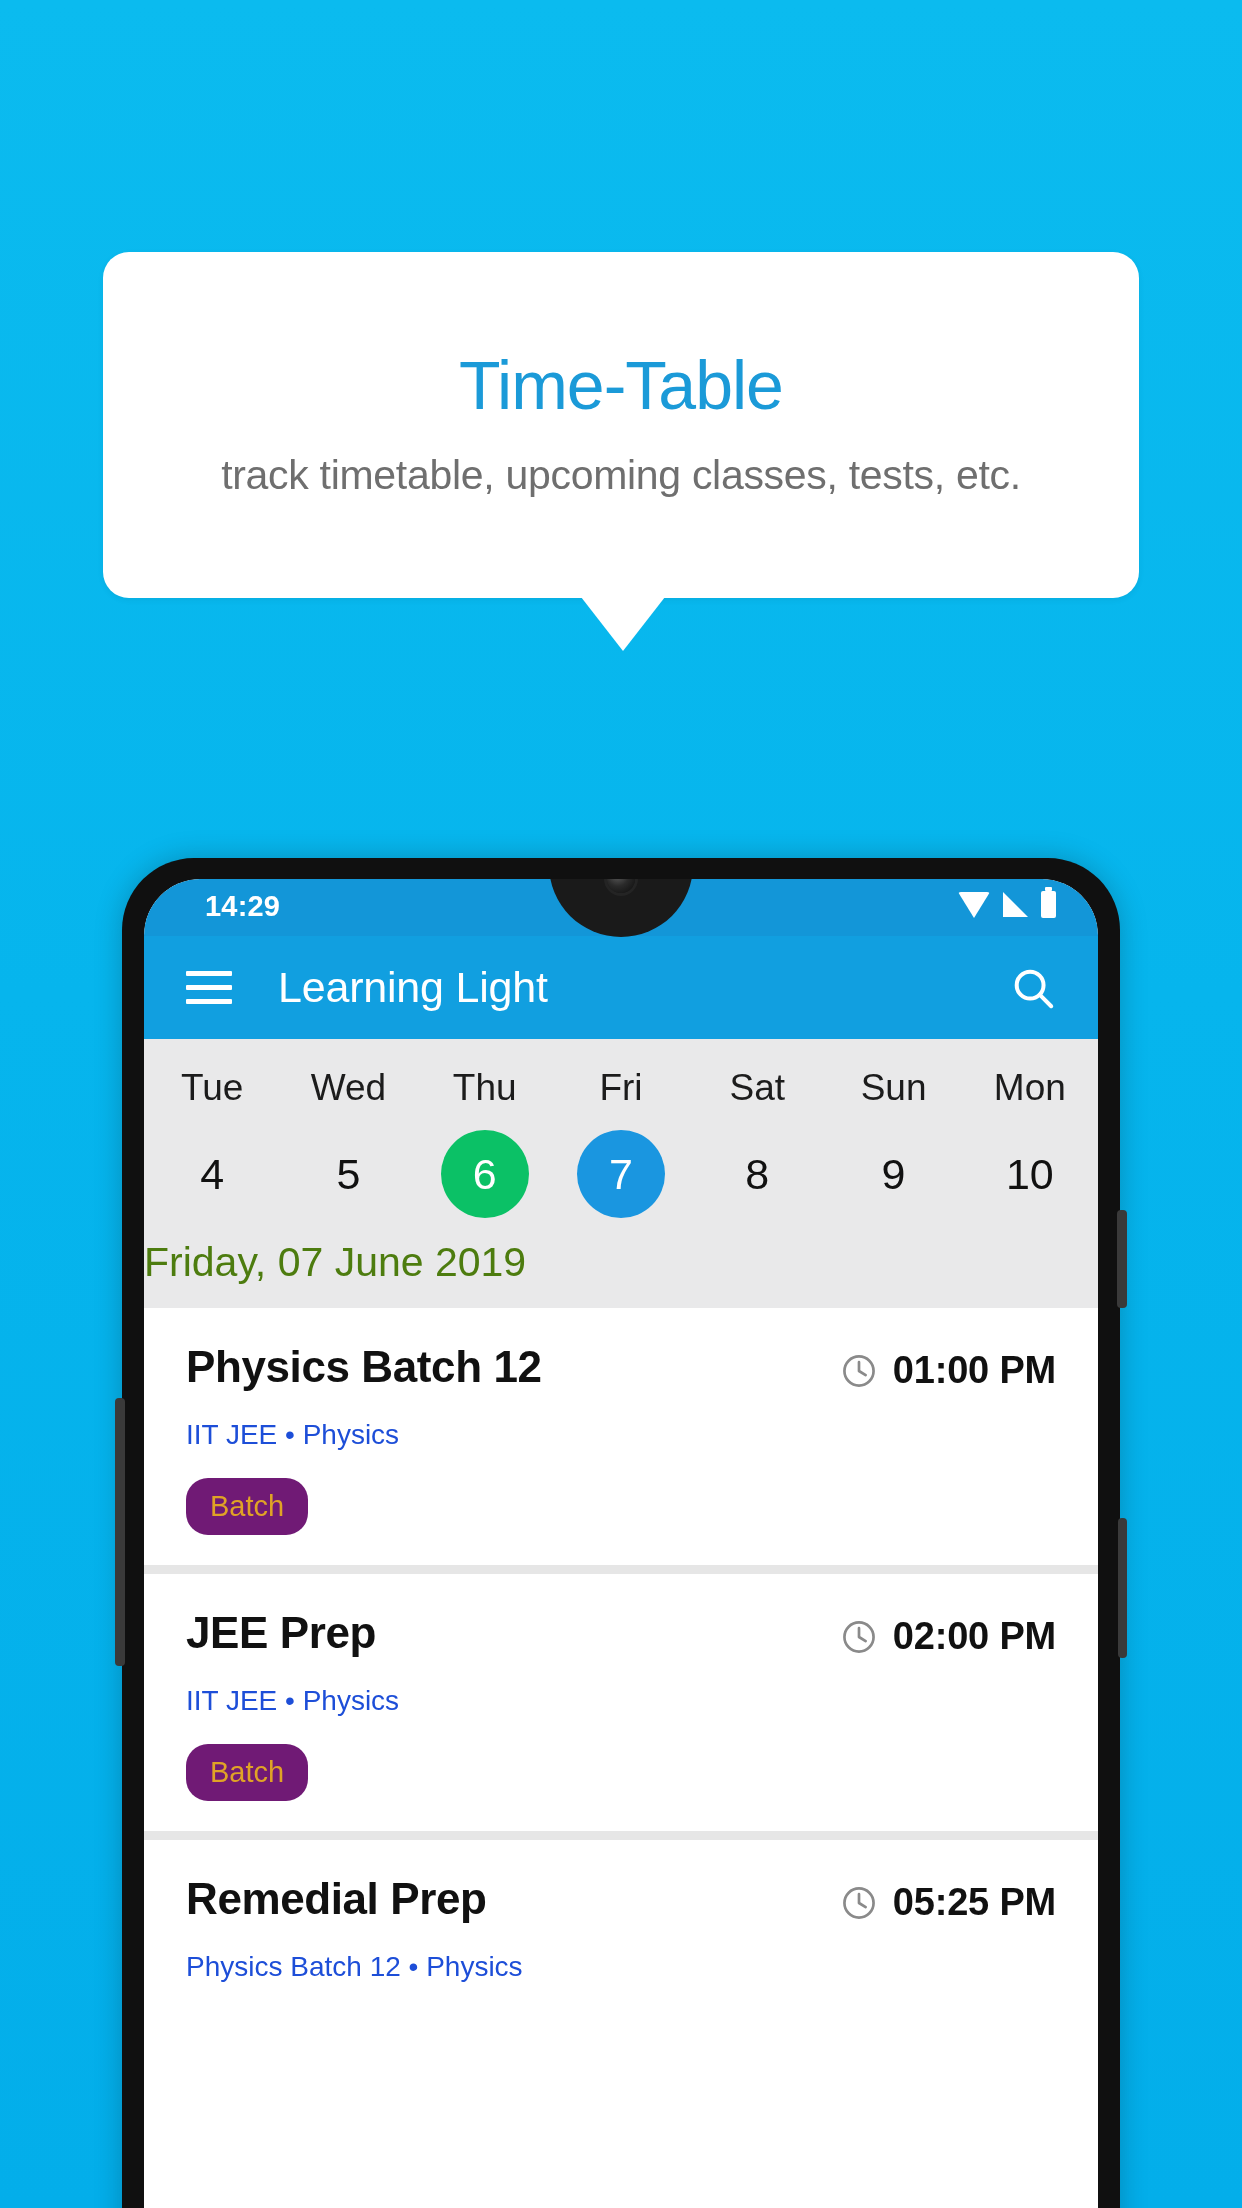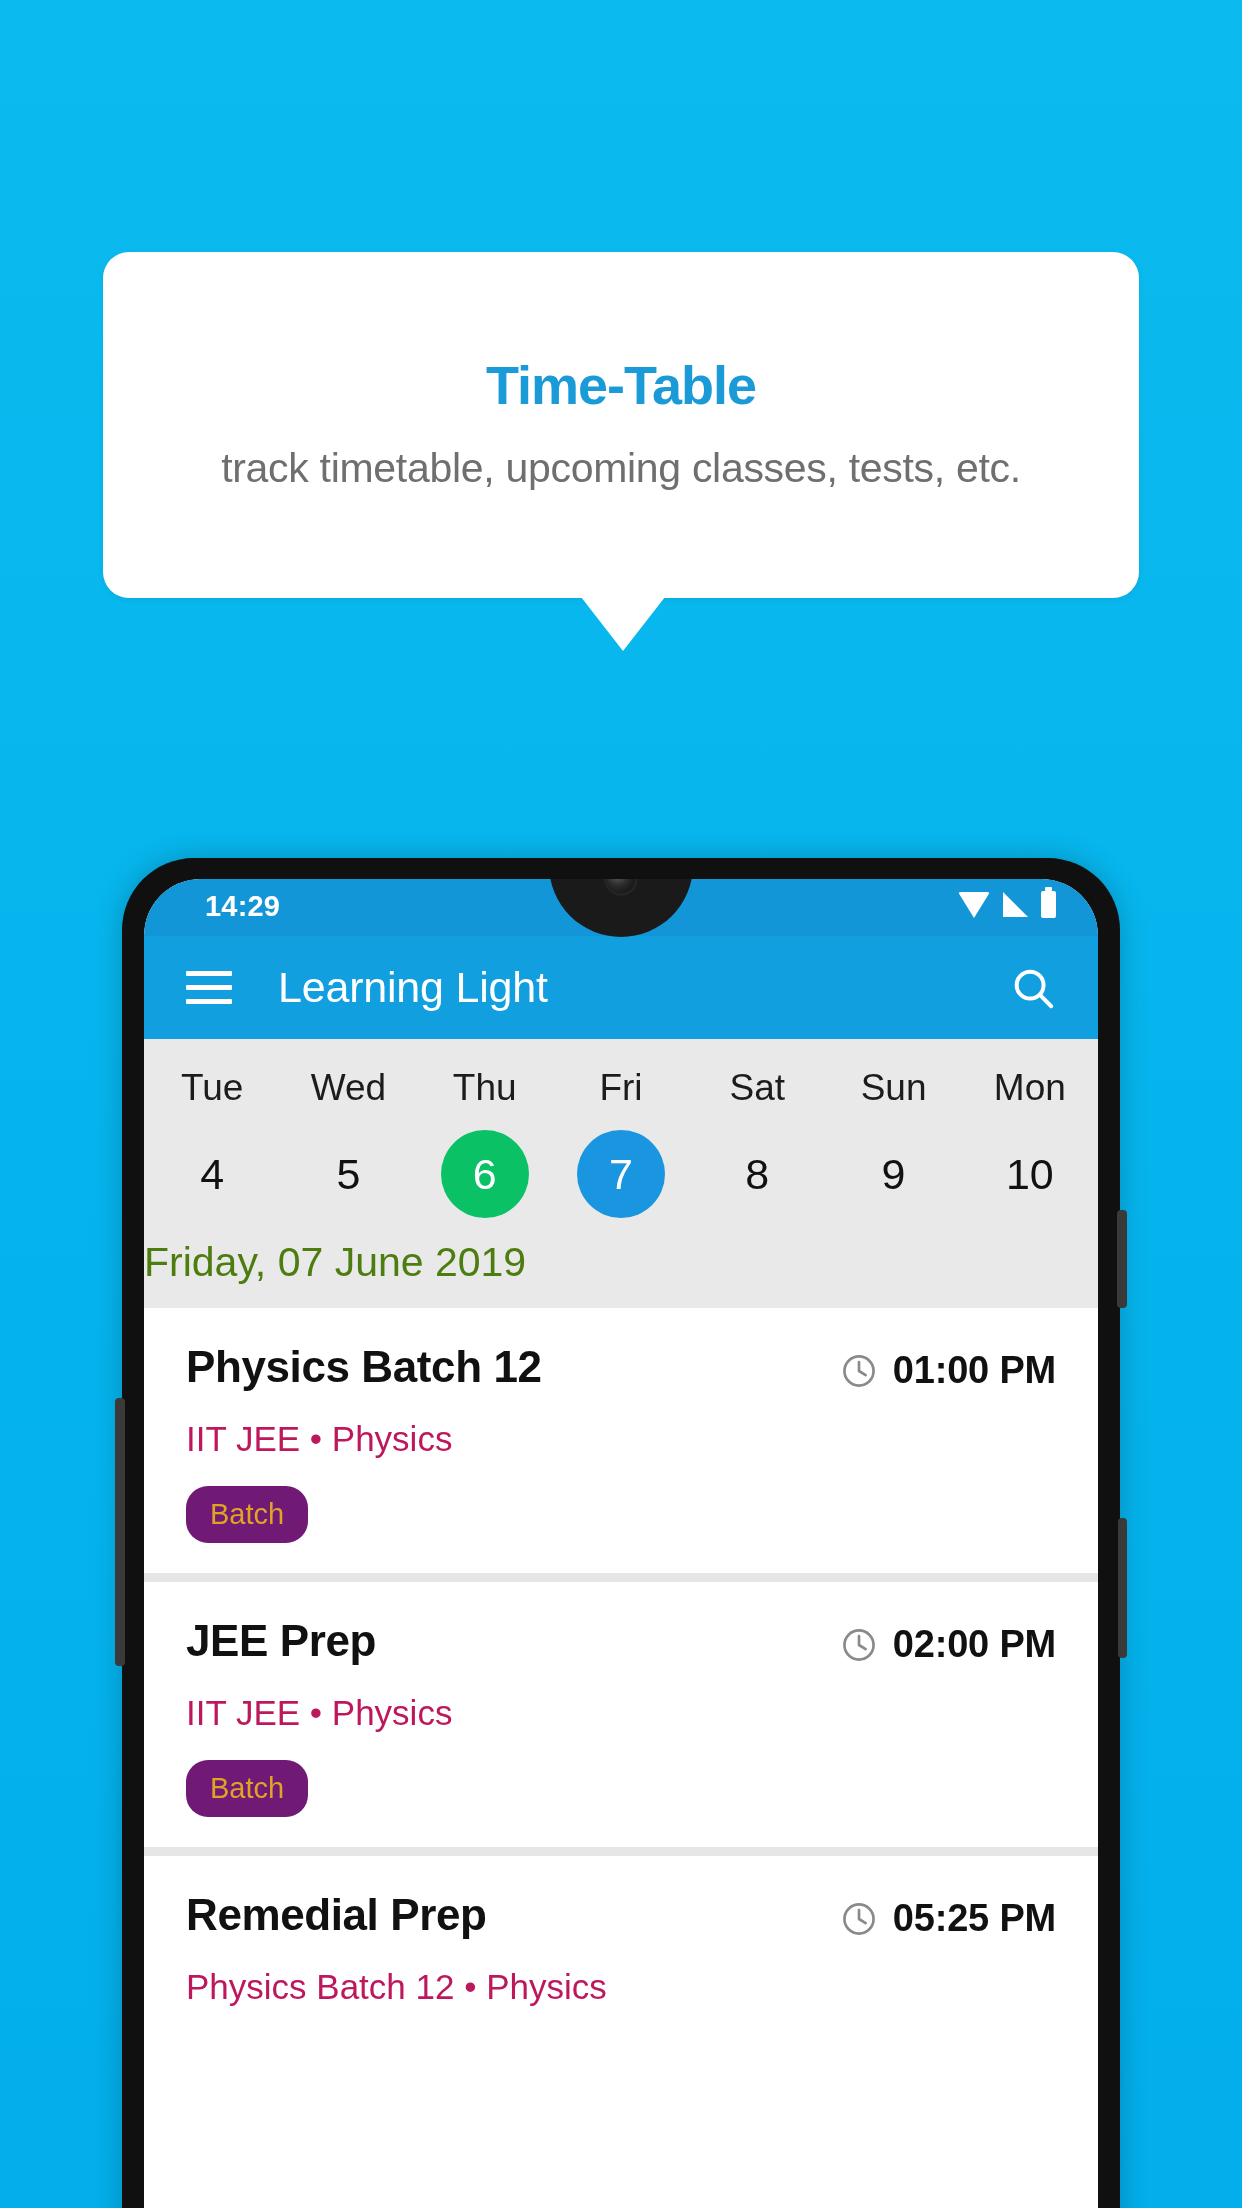--- a/index.html
+++ b/index.html
@@ -21,22 +21,22 @@
     background:#ffffff;
     border-radius:26px;
     display:flex;
     flex-direction:column;
     align-items:center;
     justify-content:center;
     box-shadow:0 2px 6px rgba(0,0,0,0.06);
   }
   .promo-title {
     color:#1b9ad8;
-    font-size:54px;
-    font-weight:700;
+    font-size:68px;
+    font-weight:400;
     letter-spacing:-1px;
     line-height:1.02;
   }
   .promo-sub {
     color:#6f6f6f;
     font-size:41px;
     font-weight:400;
     margin-top:32px;
     letter-spacing:-0.3px;
   }
@@ -234,22 +234,22 @@
   }
   .clock-icon { width:38px; height:38px; display:block; }
   .li-time {
     font-size:38px;
     font-weight:700;
     color:#111111;
     letter-spacing:-0.2px;
   }
   .li-sub {
     margin-top:27px;
-    font-size:35px;
-    color:#be185d;
+    font-size:28px;
+    color:#1d4ed8;
   }
   .li-badge-row { margin-top:27px; }
   .badge {
     display:inline-block;
     background:#701a75;
     color:#e0a326;
     font-size:29px;
     padding:12px 24px;
     border-radius:22px;
   }

